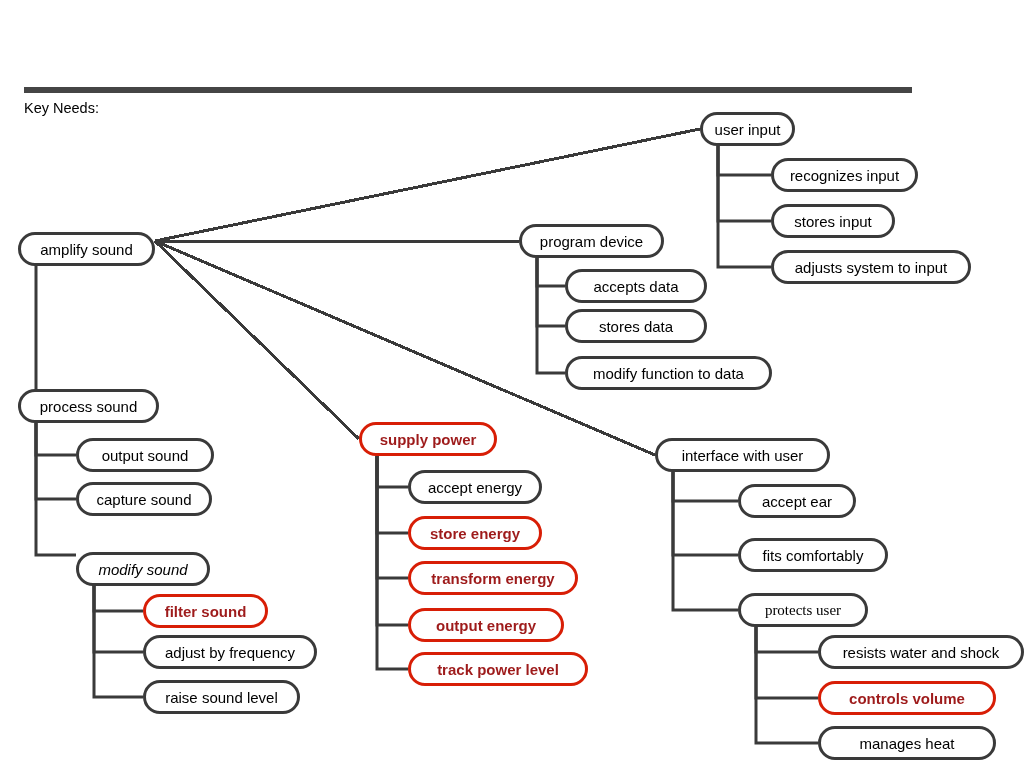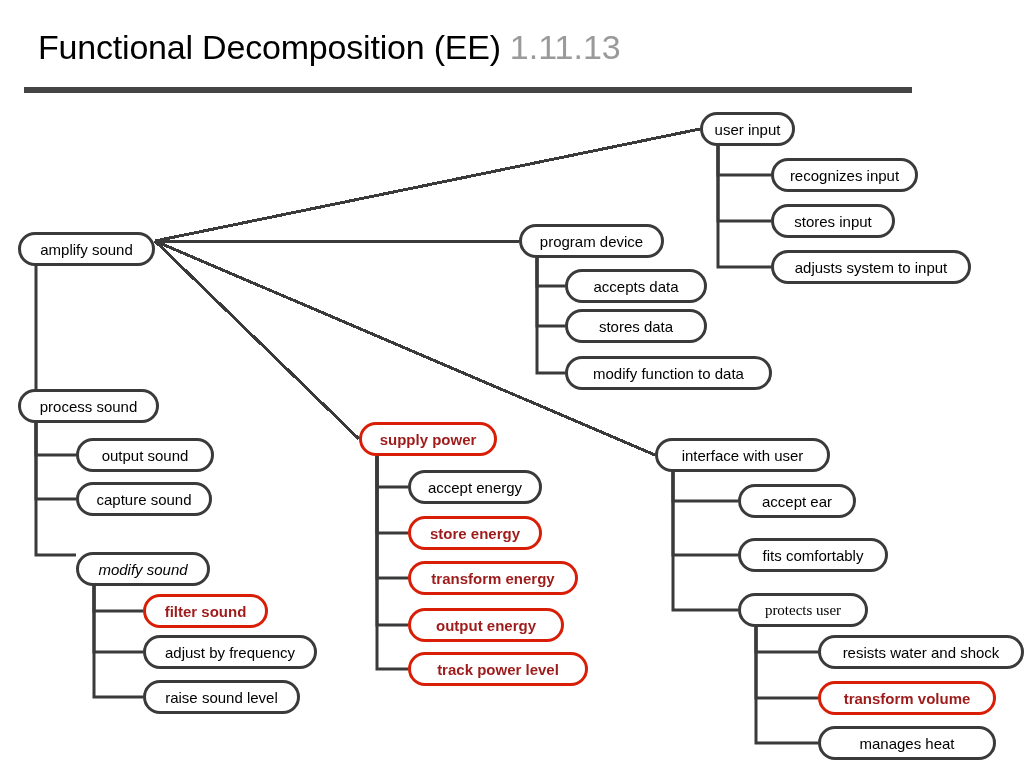--- a/index.html
+++ b/index.html
@@ -90,26 +90,24 @@
     border-color: #d81e06;
     color: #9e1b1b;
     font-weight: bold;
   }
 </style>
 </head>
 <body>
 
 <div id="slide">
 
-  <div id="title-block">
-    <span id="title-main">Functional Decomposition (EE)</span><span id="title-version">1.11.13</span>
-  </div>
   <div id="title-rule" style="background: rgb(69, 69, 69);"></div>
 
   <div id="key-needs">
+    <div>Key Needs:</div>
   </div>
 
   <svg id="links" viewBox="0 0 1024 768" width="1024" height="768">
       <line x1="155" y1="241" x2="700" y2="129" stroke="#3a3a3a" stroke-width="3" shape-rendering="crispEdges"></line>
       <line x1="155" y1="241" x2="519" y2="241" stroke="#3a3a3a" stroke-width="3" shape-rendering="crispEdges"></line>
       <line x1="155" y1="241" x2="359" y2="439" stroke="#3a3a3a" stroke-width="3" shape-rendering="crispEdges"></line>
       <line x1="155" y1="241" x2="655" y2="455" stroke="#3a3a3a" stroke-width="3" shape-rendering="crispEdges"></line>
       <polyline points="36,258 36,406 18,406" fill="none" stroke="#3a3a3a" stroke-width="3"></polyline>
       <polyline points="718,146 718,175 771,175" fill="none" stroke="#3a3a3a" stroke-width="3"></polyline>
       <polyline points="718,146 718,221 771,221" fill="none" stroke="#3a3a3a" stroke-width="3"></polyline>
@@ -212,20 +210,20 @@
       <div class="node" style="left: 738px; top: 538px; width: 150px;">
         <span>fits comfortably</span>
       </div>
       <div class="node" style="left: 738px; top: 593px; width: 130px; font-family: Liberation Serif, serif;">
         <span>protects user</span>
       </div>
       <div class="node" style="left: 818px; top: 635px; width: 206px;">
         <span>resists water and shock</span>
       </div>
       <div class="node hl" style="left: 818px; top: 681px; width: 178px;">
-        <span>transform volume</span>
+        <span>controls volume</span>
       </div>
       <div class="node" style="left: 818px; top: 726px; width: 178px;">
         <span>manages heat</span>
       </div>
     </div>
 
 </div>
 
 </body></html>

